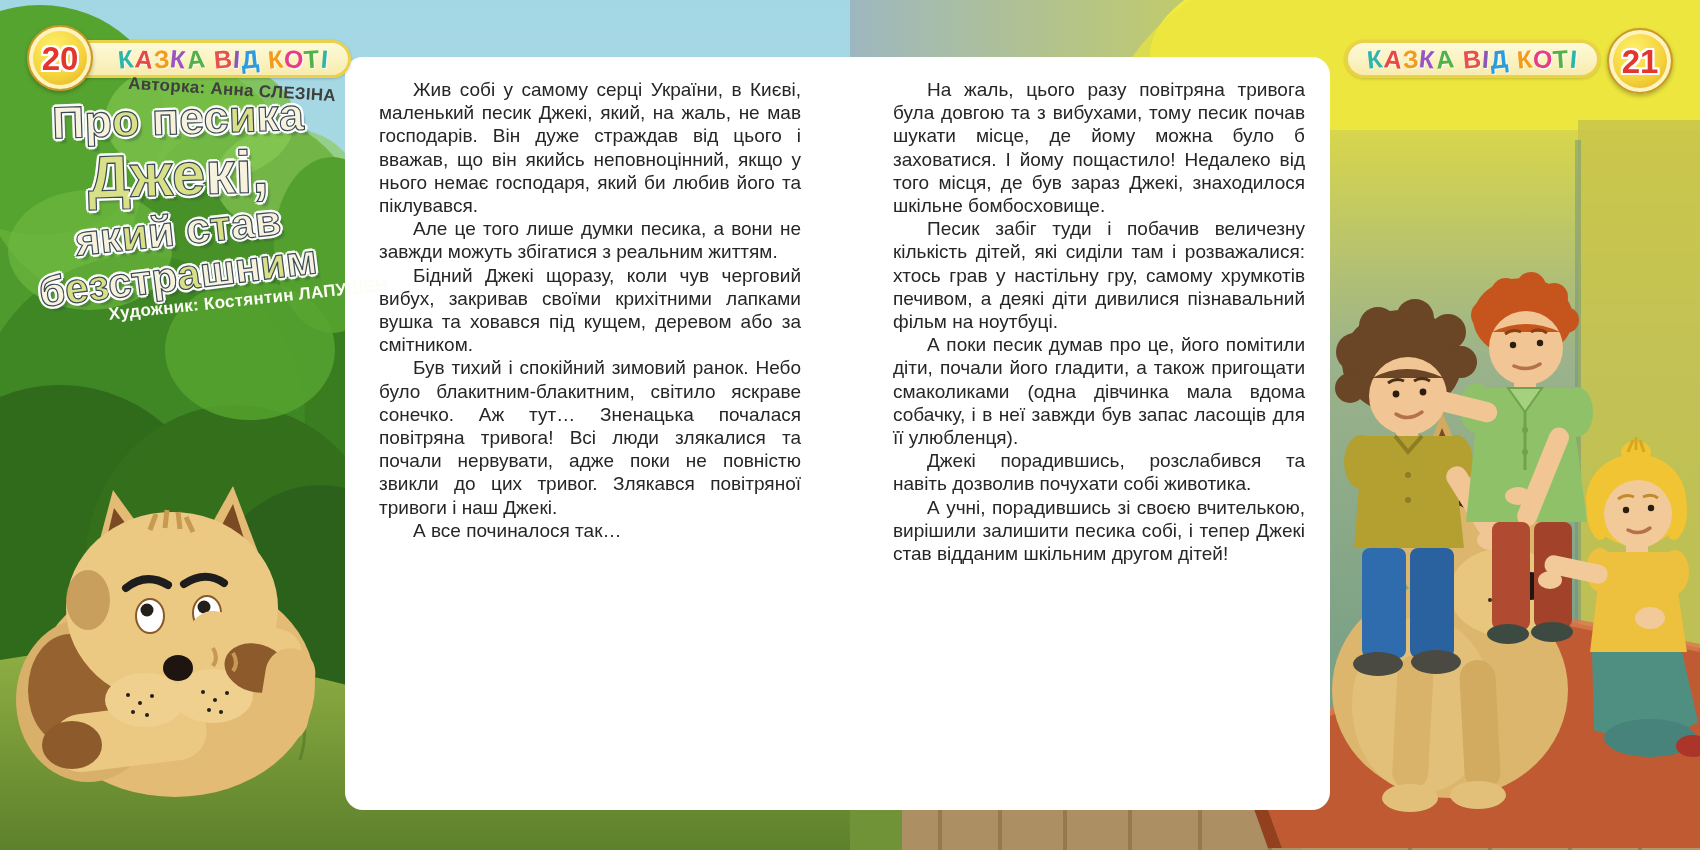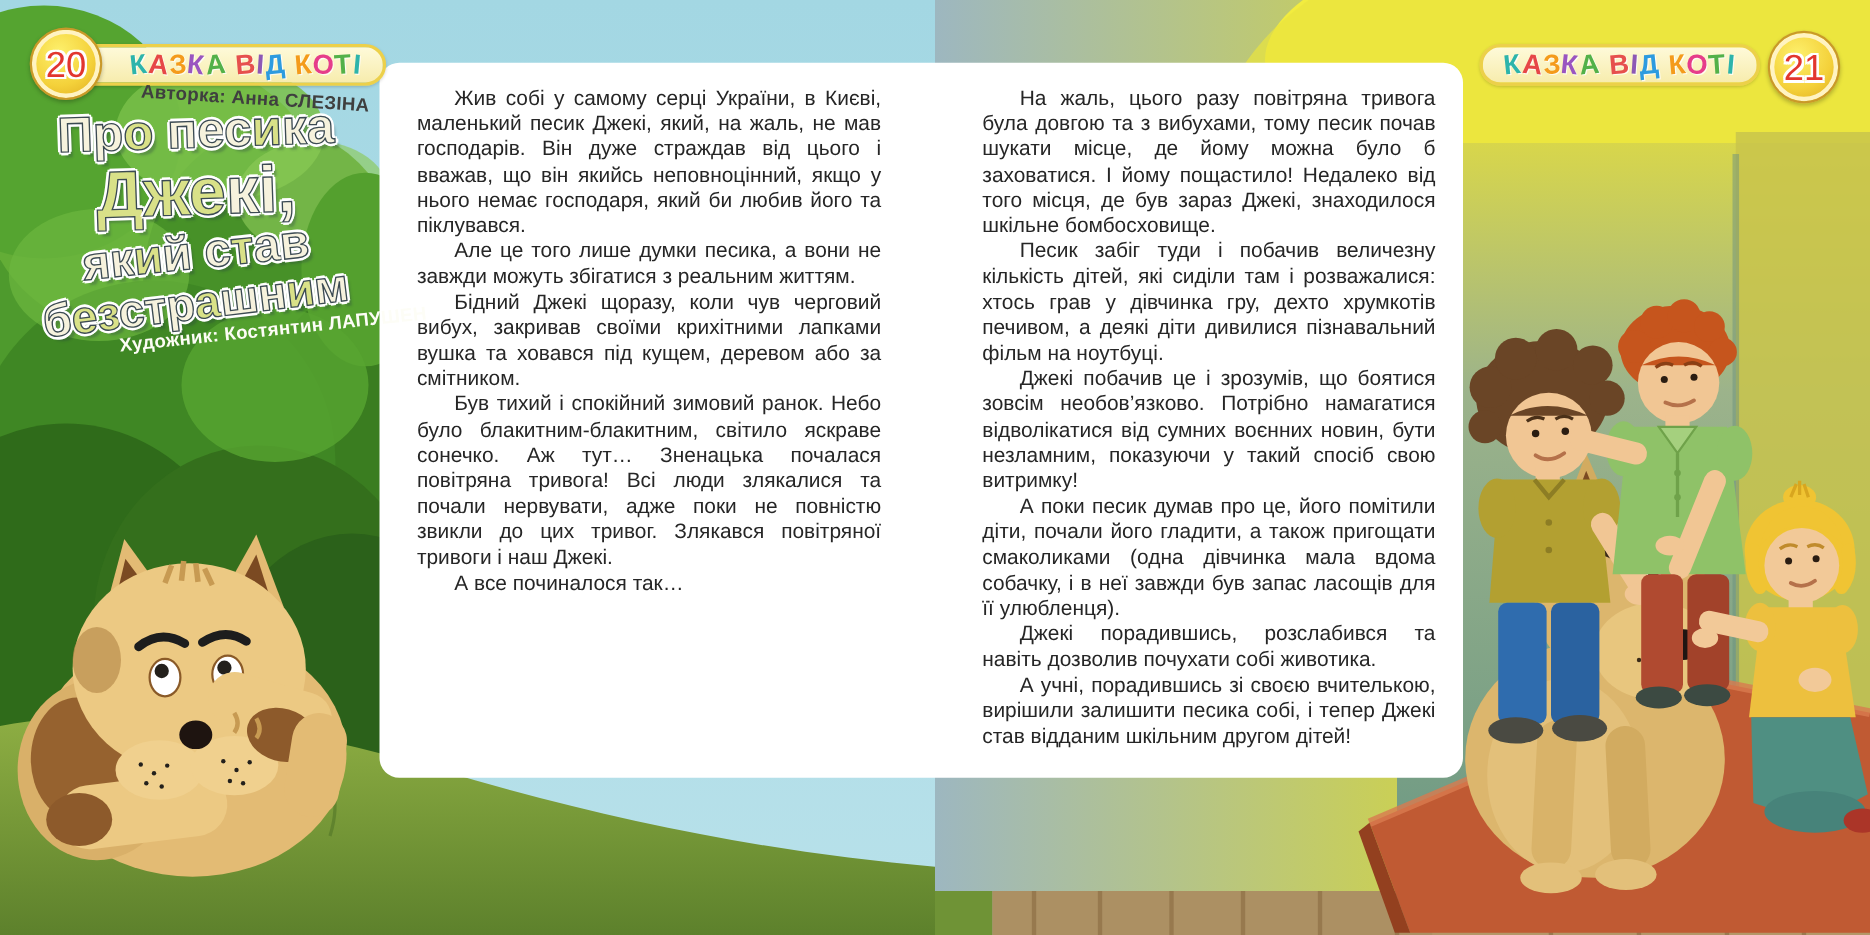--- a/index.html
+++ b/index.html
@@ -6,21 +6,21 @@
   .spread{
     position:relative;width:1700px;height:850px;overflow:hidden;
     font-family:"Liberation Sans",sans-serif;background:#a6d9e4;
   }
   .spread svg{position:absolute;top:0;display:block;}
   #left-art{left:0;}
   #right-art{left:850px;}
 
   
   .story-panel{
-    position:absolute;left:345px;top:57px;width:985px;height:650px;
+    position:absolute;left:345px;top:57px;width:985px;height:753px;
     background:#ffffff;border-radius:18px;
   }
   .story-col{position:absolute;top:21px;}
   .story-col-left{left:34px;width:422px;}
   .story-col-right{left:548px;width:412px;}
   .story-col p{
     margin:0;text-indent:34px;text-align:justify;
     font-size:19px;line-height:23.2px;color:#262626;
   }
 
@@ -41,21 +41,21 @@
   .coin{
     position:absolute;width:62px;height:62px;border-radius:50%;
     background:radial-gradient(circle at 40% 32%,#fdf06c 0%,#f4d13a 55%,#dca41b 100%);
     border:2px solid #c9992a;
     box-shadow:inset 0 0 0 4px #fff3c2,0 2px 4px rgba(0,0,0,.25);
     display:flex;align-items:center;justify-content:center;
   }
   .coin-left{left:27px;top:25px;}
   .coin-right{left:1607px;top:28px;}
   .coin-number{
-    font-size:33px;font-weight:400;color:#e2362e;line-height:1;
+    font-size:33px;font-weight:700;color:#e2362e;line-height:1;
     text-shadow:-2px 0 0 #fff,2px 0 0 #fff,0 -2px 0 #fff,0 2px 0 #fff,
                 -2px -2px 0 #fff,2px -2px 0 #fff,-2px 2px 0 #fff,2px 2px 0 #fff;
   }
 
   
   .credit{position:absolute;font-size:17px;font-weight:600;letter-spacing:.3px;}
   .credit-author{left:128px;top:80px;color:#3f3f3f;transform:rotate(3.5deg);}
   .credit-artist{left:108px;top:290px;color:#fdfdf6;transform:rotate(-6deg);}
 
   
@@ -313,22 +313,21 @@
   <div class="story-panel">
     <div class="story-col story-col-left">
         <p>Жив собі у самому серці України, в Києві, маленький песик Джекі, який, на жаль, не мав господарів. Він дуже страждав від цього і вважав, що він якийсь неповноцінний, якщо у нього немає господаря, який би любив його та піклувався.</p>
         <p>Але це того лише думки песика, а вони не завжди можуть збігатися з реальним життям.</p>
         <p>Бідний Джекі щоразу, коли чув черговий вибух, закривав своїми крихітними лапками вушка та ховався під кущем, деревом або за смітником.</p>
         <p>Був тихий і спокійний зимовий ранок. Небо було блакитним-блакитним, світило яскраве сонечко. Аж тут… Зненацька почалася повітряна тривога! Всі люди злякалися та почали нервувати, адже поки не повністю звикли до цих тривог. Злякався повітряної тривоги і наш Джекі.</p>
         <p>А все починалося так…</p>
       </div>
     <div class="story-col story-col-right">
         <p>На жаль, цього разу повітряна тривога була довгою та з вибухами, тому песик почав шукати місце, де йому можна було б заховатися. І йому пощастило! Недалеко від того місця, де був зараз Джекі, знаходилося шкільне бомбосховище.</p>
-        <p>Песик забіг туди і побачив величезну кількість дітей, які сиділи там і розважалися: хтось грав у дівчинка гру, дехто хрумкотів печивом, а деякі діти дивилися пізнавальний фільм на ноутбуці.</p>
-        <p>Джекі побачив це і зрозумів, що боятися зовсім необов’язково. Потрібно намагатися відволікатися від сумних воєнних новин, бути незламним, показуючи у такий спосіб свою витримку!</p>
+        <p>Песик забіг туди і побачив величезну кількість дітей, які сиділи там і розважалися: хтось грав у настільну гру, самому хрумкотів печивом, а деякі діти дивилися пізнавальний фільм на ноутбуці.</p>
         <p>А поки песик думав про це, його помітили діти, почали його гладити, а також пригощати смаколиками (одна дівчинка мала вдома собачку, і в неї завжди був запас ласощів для її улюбленця).</p>
         <p>Джекі порадившись, розслабився та навіть дозволив почухати собі животика.</p>
         <p>А учні, порадившись зі своєю вчителькою, вирішили залишити песика собі, і тепер Джекі став відданим шкільним другом дітей!</p>
       </div>
   </div>
 
   <div class="logo-pill logo-pill-left">
       <span class="logo-letter" style="color: rgb(45, 180, 171); transform: rotate(-6deg);">К</span>
       <span class="logo-letter" style="color: rgb(230, 71, 71); transform: rotate(5deg);">А</span>
       <span class="logo-letter" style="color: rgb(244, 155, 27); transform: rotate(-4deg);">З</span>

